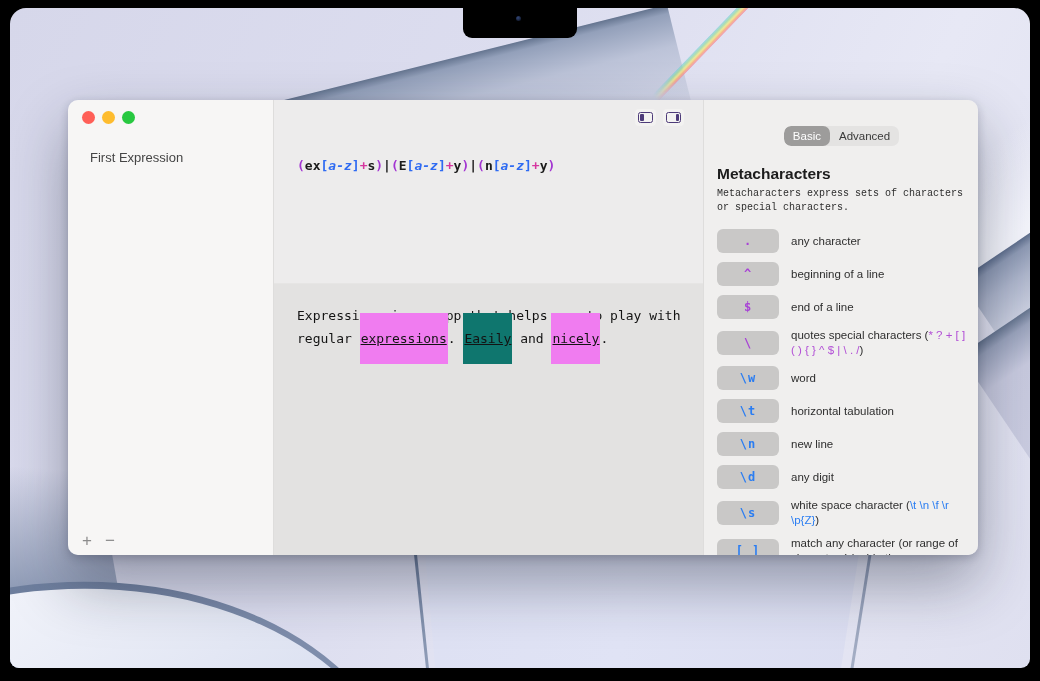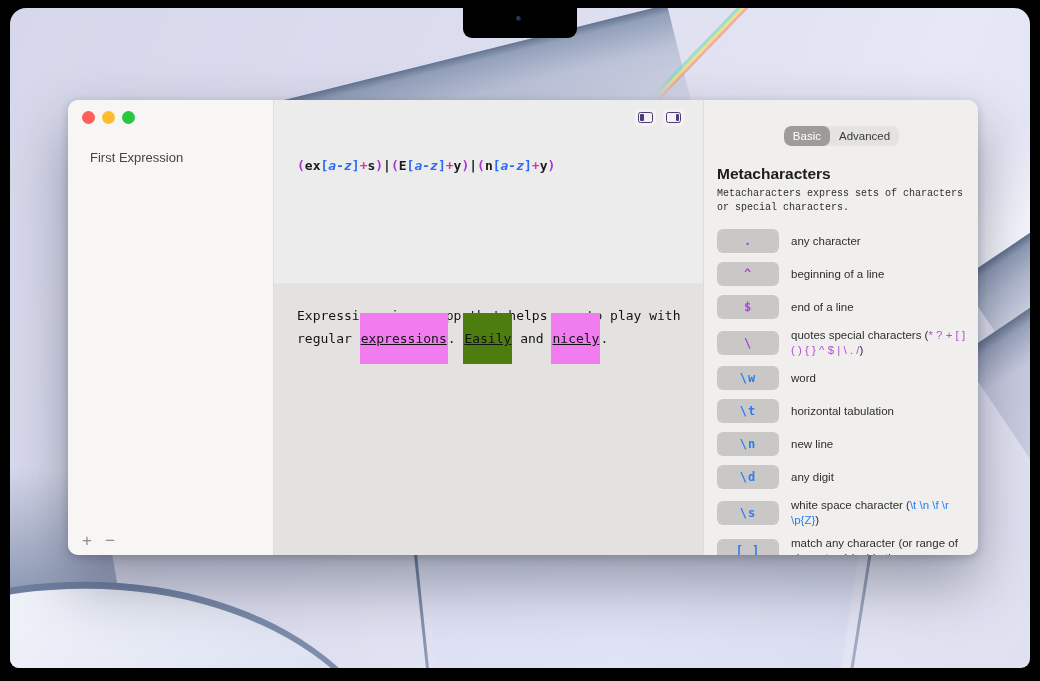--- a/index.html
+++ b/index.html
@@ -182,21 +182,21 @@
           </div>
           <div class="tgl">
             <span class="tgl-glyph">
                 <i class="right"></i>
               </span>
           </div>
         </div>
         <div class="regex-line"><span class="tok-p" style="color: rgb(163, 53, 210);">(</span><span class="tok-k" style="color: rgb(27, 27, 27);">ex</span><span class="tok-b" style="color: rgb(47, 107, 242);">[</span><span class="tok-bi" style="color: rgb(47, 107, 242);">a-z</span><span class="tok-b" style="color: rgb(47, 107, 242);">]</span><span class="tok-m" style="color: rgb(214, 54, 159);">+</span><span class="tok-k" style="color: rgb(27, 27, 27);">s</span><span class="tok-p" style="color: rgb(163, 53, 210);">)</span><span class="tok-k" style="color: rgb(27, 27, 27);">|</span><span class="tok-p" style="color: rgb(163, 53, 210);">(</span><span class="tok-k" style="color: rgb(27, 27, 27);">E</span><span class="tok-b" style="color: rgb(47, 107, 242);">[</span><span class="tok-bi" style="color: rgb(47, 107, 242);">a-z</span><span class="tok-b" style="color: rgb(47, 107, 242);">]</span><span class="tok-m" style="color: rgb(214, 54, 159);">+</span><span class="tok-k" style="color: rgb(27, 27, 27);">y</span><span class="tok-p" style="color: rgb(163, 53, 210);">)</span><span class="tok-k" style="color: rgb(27, 27, 27);">|</span><span class="tok-p" style="color: rgb(163, 53, 210);">(</span><span class="tok-k" style="color: rgb(27, 27, 27);">n</span><span class="tok-b" style="color: rgb(47, 107, 242);">[</span><span class="tok-bi" style="color: rgb(47, 107, 242);">a-z</span><span class="tok-b" style="color: rgb(47, 107, 242);">]</span><span class="tok-m" style="color: rgb(214, 54, 159);">+</span><span class="tok-k" style="color: rgb(27, 27, 27);">y</span><span class="tok-p" style="color: rgb(163, 53, 210);">)</span></div>
       </div>
       <div class="text-pane"><span>Expressions is an app that helps you to play with
-regular </span><span class="hl" style="background: rgb(240, 124, 240);">expressions</span><span>. </span><span class="hl" style="background: #4d7c0f; text-align: center;">Easily</span><span> and </span><span class="hl" style="background: rgb(240, 124, 240);">nicely</span><span>.</span></div>
+regular </span><span class="hl" style="background: rgb(240, 124, 240);">expressions</span><span>. </span><span class="hl" style="background: #0f766e; text-align: center;">Easily</span><span> and </span><span class="hl" style="background: rgb(240, 124, 240);">nicely</span><span>.</span></div>
     </div>
 
     <div class="inspector">
       <div class="segmented">
           <span class="seg selected">Basic</span>
           <span class="seg">Advanced</span>
         </div>
       <div class="insp-title">Metacharacters</div>
       <div class="insp-desc">Metacharacters express sets of characters or special characters.</div>
       <div class="meta-list">

